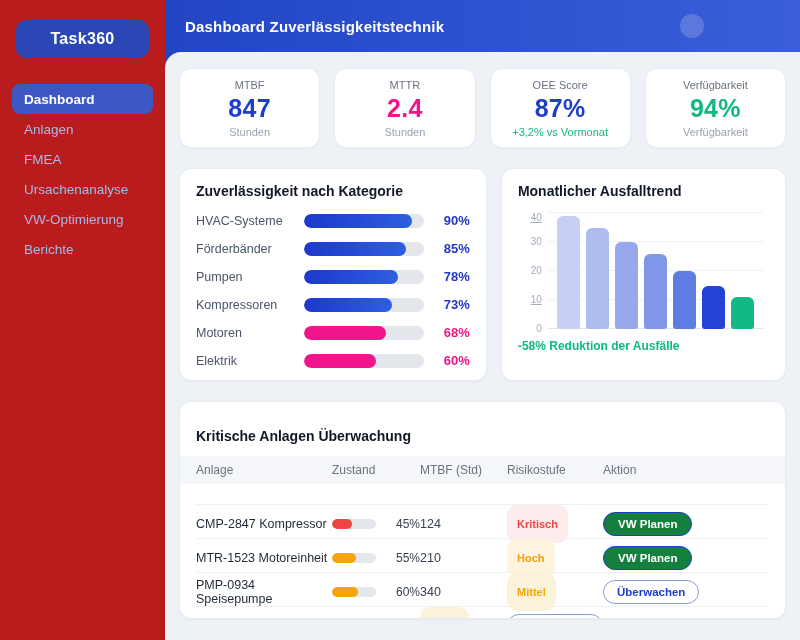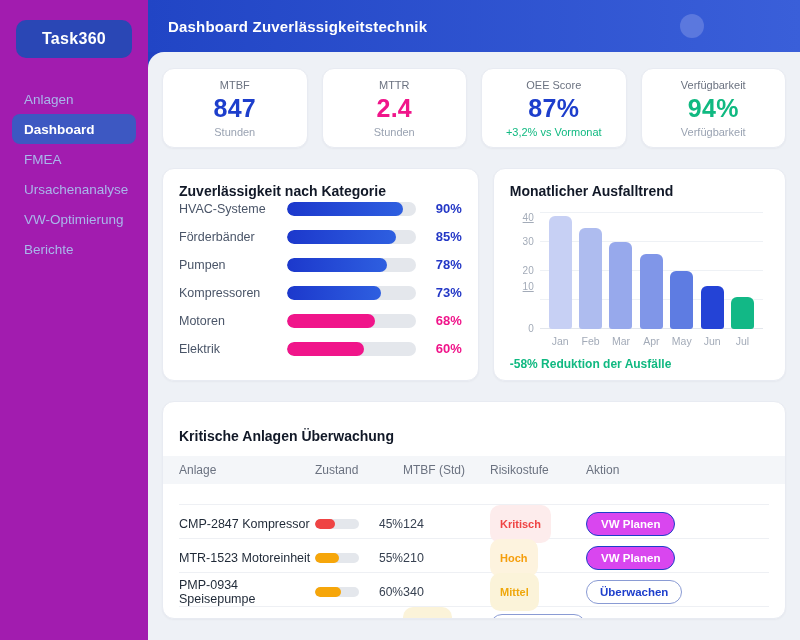--- a/index.html
+++ b/index.html
@@ -1,20 +1,20 @@
 <!DOCTYPE html>
 <html><head>
 <meta charset="utf-8">
 <style>
   * { margin:0; padding:0; box-sizing:border-box; }
   html,body { width:800px; height:640px; overflow:hidden; }
   body { display:flex; font-family:"Liberation Sans", sans-serif; background:#132F9E; }
 
   
-  .sidebar { width:148px; flex-shrink:0; background:#a21caf; }
+  .sidebar { width:165px; flex-shrink:0; background:#b91c1c; }
   .logo-box { margin:20px 16px 0; height:38px; background:#2A47B5; border-radius:10px;
               display:flex; align-items:center; justify-content:center;
               color:#FFFFFF; font-weight:bold; font-size:16px; letter-spacing:.3px; }
   .nav { margin-top:26px; display:flex; flex-direction:column; }
   .nav-item { height:30px; display:flex; align-items:center; margin:0 12px; padding:0 12px;
               border-radius:8px; color:#A9B7EA; font-size:13.5px; cursor:pointer; }
   .nav-item.active { background:#3D58C2; color:#FFFFFF; font-weight:bold; }
 
   
   .main { flex:1; display:flex; flex-direction:column; background:#2142C2; }
@@ -36,21 +36,21 @@
   .kpi-card { display:flex; flex-direction:column; align-items:center; justify-content:center; gap:3px; }
   .kpi-label { font-size:11px; color:#6B7280; }
   .kpi-value { font-size:25px; font-weight:bold; letter-spacing:.3px; }
   .kpi-sub { font-size:11px; color:#9AA3B2; }
 
   
   .mid-row { height:213px; display:grid; grid-template-columns:1.08fr 1fr; gap:14px; }
   .panel { padding:14px 16px; overflow:hidden; }
   .panel-title { font-size:14px; font-weight:bold; color:#111827; }
 
-  .cat-rows { display:flex; flex-direction:column; gap:9px; }
+  .cat-rows { margin-top:12px; display:flex; flex-direction:column; gap:9px; }
   .cat-row { display:flex; align-items:center; height:19px; }
   .cat-label { width:108px; font-size:12.5px; color:#4A5568; }
   .cat-track { flex:1; height:14px; background:#E4E7EC; border-radius:7px; overflow:hidden; }
   .cat-fill { height:100%; border-radius:7px; }
   .cat-fill.blue { background:linear-gradient(90deg,#1C38CC,#2E5FE0); }
   .cat-fill.pink { background:#F0158A; }
   .cat-pct { width:46px; text-align:right; font-size:13px; font-weight:bold; }
   .cat-pct.blue { color:#2438C6; }
   .cat-pct.pink { color:#F0158A; }
 
@@ -84,33 +84,33 @@
   .health-pct { font-size:12px; color:#374151; }
   .mtbf-cell { font-size:12.5px; color:#374151; }
   .badge { display:inline-block; padding:13px 10px; border-radius:10px;
            font-size:11px; font-weight:bold; }
   .badge-critical { color:#EF4444; background:#FDECEC; }
   .badge-high { color:#F59E0B; background:#FDF3DE; }
   .badge-medium { color:#EFA70B; background:#FBF3D9; }
   .action-cell { display:flex; }
   .btn { border-radius:14px; font-size:11.5px; font-weight:bold; cursor:pointer;
          font-family:"Liberation Sans", sans-serif; }
-  .btn-primary { background:#d946ef; color:#FFFFFF; border:1.5px solid #1C3FC9; padding:5px 14px; }
+  .btn-primary { background:#15803d; color:#FFFFFF; border:1.5px solid #1C3FC9; padding:5px 14px; }
   .btn-outline { background:#FFFFFF; color:#1D3ECC; border:1.5px solid #8A9BD4; padding:5px 13px; }
 </style>
 </head>
 <body>
 
 <aside class="sidebar">
   <div class="logo-box">
     <span>Task360</span>
   </div>
   <nav class="nav">
+      <div class="nav-item active">Dashboard</div>
       <div class="nav-item">Anlagen</div>
-      <div class="nav-item active">Dashboard</div>
       <div class="nav-item">FMEA</div>
       <div class="nav-item">Ursachenanalyse</div>
       <div class="nav-item">VW-Optimierung</div>
       <div class="nav-item">Berichte</div>
     </nav>
 </aside>
 
 <div class="main">
   <header class="topbar">
     <span class="topbar-title">Dashboard Zuverlässigkeitstechnik</span>
@@ -190,46 +190,37 @@
             </div>
           </div>
       </div>
 
       <div class="card panel">
         <div class="panel-title">Monatlicher Ausfalltrend</div>
         <div class="plot">
             <div class="gridline base" style="bottom: 0px;"></div>
             <div class="ytick" style="bottom: 0px;">0</div>
             <div class="gridline" style="bottom: 29px;"></div>
-            <div class="ytick" style="bottom: 42px; text-decoration: underline;">10</div>
+            <div class="ytick" style="bottom: 29px; text-decoration: underline;">10</div>
             <div class="gridline" style="bottom: 58px;"></div>
             <div class="ytick" style="bottom: 58px;">20</div>
             <div class="gridline" style="bottom: 87px;"></div>
             <div class="ytick" style="bottom: 87px;">30</div>
             <div class="gridline" style="bottom: 116px;"></div>
             <div class="ytick" style="bottom: 111px; text-decoration: underline;">40</div>
             <div class="bars">
               <div class="bar" style="height: 113.1px; background: rgb(199, 208, 244);"></div>
               <div class="bar" style="height: 101.5px; background: rgb(174, 188, 239);"></div>
               <div class="bar" style="height: 87px; background: rgb(151, 169, 236);"></div>
               <div class="bar" style="height: 75.4px; background: rgb(128, 150, 232);"></div>
               <div class="bar" style="height: 58px; background: rgb(94, 124, 226);"></div>
               <div class="bar" style="height: 43.5px; background: rgb(36, 67, 214);"></div>
               <div class="bar" style="height: 31.9px; background: rgb(18, 184, 134);"></div>
             </div>
           </div>
-        <div class="months">
-            <span>Jan</span>
-            <span>Feb</span>
-            <span>Mar</span>
-            <span>Apr</span>
-            <span>May</span>
-            <span>Jun</span>
-            <span>Jul</span>
-          </div>
         <div class="chart-caption" style="color: rgb(16, 185, 129);">-58% Reduktion der Ausfälle</div>
       </div>
     </div>
 
     <div class="card table-card">
       <div class="table-title">Kritische Anlagen Überwachung</div>
       <div class="thead">
           <span>Anlage</span>
           <span>Zustand</span>
           <span>MTBF (Std)</span>

